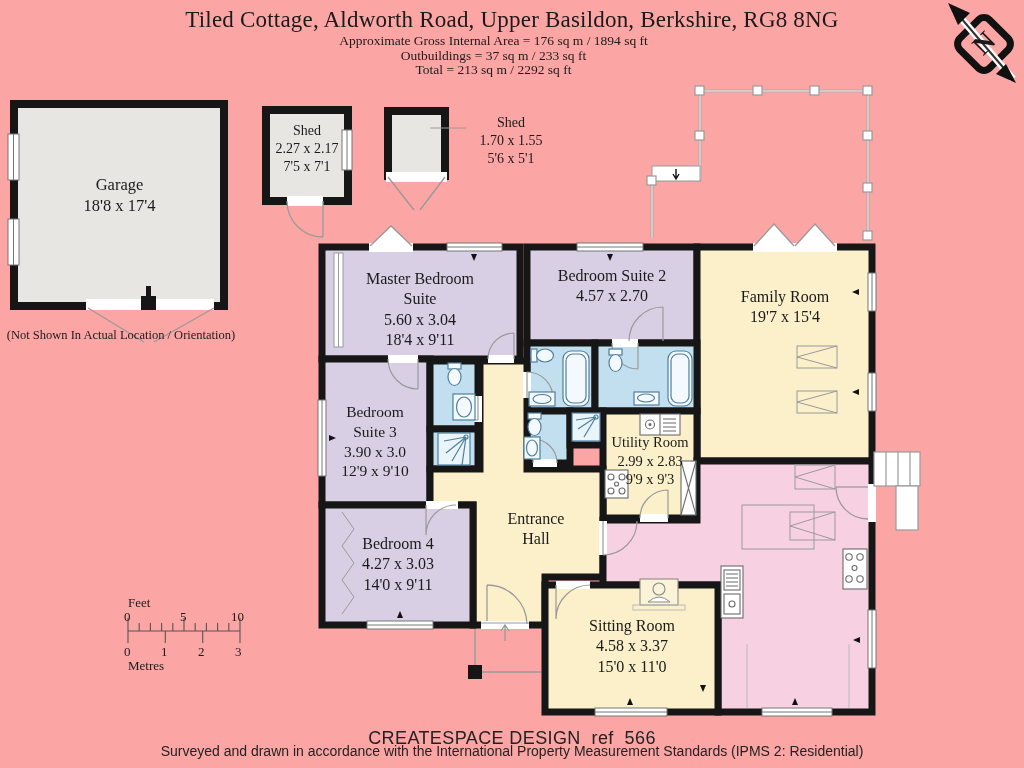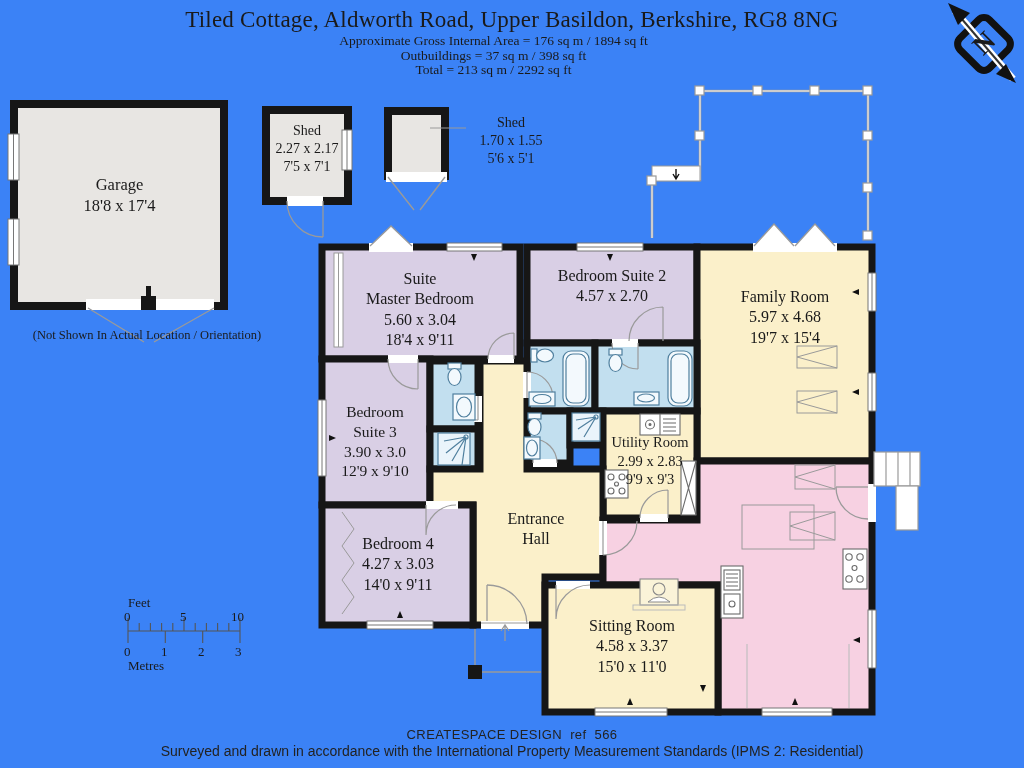--- a/index.html
+++ b/index.html
@@ -1,28 +1,28 @@
 <!DOCTYPE html>
 <html style="--wall: #161616; --bedroom-fill: #d9cfe5; --living-fill: #fbf0ca; --kitchen-fill: #f7d1e2; --bath-fill: #c2dfef; --outbuilding-fill: #e8e6e3; --thin-line: #8f8f8f; --fixture-line: #4f7f9e;"><head>
 <meta charset="utf-8">
 <style>
   html,body{margin:0;padding:0;background:#fff;}
-  #stage{position:relative;width:1024px;height:768px;background:#3b82f6;overflow:hidden;
+  #stage{position:relative;width:1024px;height:768px;background:#fca5a5;overflow:hidden;
          font-family:"Liberation Serif","DejaVu Serif",serif;color:#1a1a1a;}
   #plan-svg{position:absolute;left:0;top:0;z-index:1;}
   .txt{position:absolute;z-index:2;text-align:center;line-height:1.28;}
   .title{left:0;top:5px;width:1024px;font-size:23px;letter-spacing:.2px;}
   .sub{left:0;width:987px;font-size:13.5px;}
   .room-label{font-size:16px;}
   .room-label div{white-space:nowrap;}
   .small-label{font-size:14px;}
   .note{font-size:12.5px;}
   .scale-txt{position:absolute;z-index:2;font-size:13px;}
   .footer{font-family:"Liberation Sans","DejaVu Sans",sans-serif;color:#222;}
-  .brand{white-space:pre;font-size:13px;letter-spacing:.4px;}
+  .brand{white-space:pre;font-size:18px;letter-spacing:.4px;}
   .standards{font-size:14px;}
 </style>
 </head>
 <body>
 
 <div id="stage">
 
 <svg id="plan-svg" width="1024" height="768" viewBox="0 0 1024 768">
 
   <g fill="none">
@@ -302,57 +302,56 @@
         <line x1="228.8" y1="631" x2="228.8" y2="623"></line>
     <line x1="128" y1="631" x2="128" y2="643"></line>
         <line x1="165.3" y1="631" x2="165.3" y2="643"></line>
     <line x1="202.7" y1="631" x2="202.7" y2="643"></line>
         <line x1="240" y1="631" x2="240" y2="643"></line>
   </g>
 </svg>
 
   <div class="txt title">Tiled Cottage, Aldworth Road, Upper Basildon, Berkshire, RG8 8NG</div>
   <div class="txt sub" style="top:32px">Approximate Gross Internal Area = 176 sq m / 1894 sq ft</div>
-  <div class="txt sub" style="top:47px">Outbuildings = 37 sq m /  398 sq ft</div>
+  <div class="txt sub" style="top:47px">Outbuildings = 37 sq m /  233 sq ft</div>
   <div class="txt sub" style="top:61px">Total = 213 sq m /  2292 sq ft</div>
 
   <div class="txt" style="left:964px;top:26px;width:40px;font-size:27px;font-weight:bold;transform:rotate(-45deg);">N</div>
 
   <div class="txt room-label" style="left:32px;top:174px;width:175px;font-size:16.5px;">
     <div>Garage</div>
     <div>18'8 x 17'4</div>
   </div>
-  <div class="txt note" style="left:0px;top:327px;width:242px;padding-left:26px;">(Not Shown In Actual Location / Orientation)</div>
+  <div class="txt note" style="left:0px;top:327px;width:242px;">(Not Shown In Actual Location / Orientation)</div>
 
   <div class="txt small-label" style="left:267px;top:122px;width:80px;">
     <div>Shed</div>
     <div>2.27 x 2.17</div>
     <div>7'5 x 7'1</div>
   </div>
   <div class="txt small-label" style="left:463px;top:114px;width:96px;">
     <div>Shed</div>
     <div>1.70 x 1.55</div>
     <div>5'6 x 5'1</div>
   </div>
 
   <div class="txt room-label" style="left:330px;top:269px;width:180px;">
+    <div>Master Bedroom</div>
     <div>Suite</div>
-    <div>Master Bedroom</div>
     <div>5.60 x 3.04</div>
     <div>18'4 x 9'11</div>
   </div>
 
   <div class="txt room-label" style="left:527px;top:266px;width:170px;">
     <div>Bedroom Suite 2</div>
     <div>4.57 x 2.70</div>
   </div>
 
   <div class="txt room-label" style="left:700px;top:287px;width:170px;">
     <div>Family Room</div>
-    <div>5.97 x 4.68</div>
     <div>19'7 x 15'4</div>
   </div>
 
   <div class="txt room-label" style="left:320px;top:402px;width:110px;font-size:15.5px;">
     <div>Bedroom</div>
     <div>Suite 3</div>
     <div>3.90 x 3.0</div>
     <div>12'9 x 9'10</div>
   </div>
 

